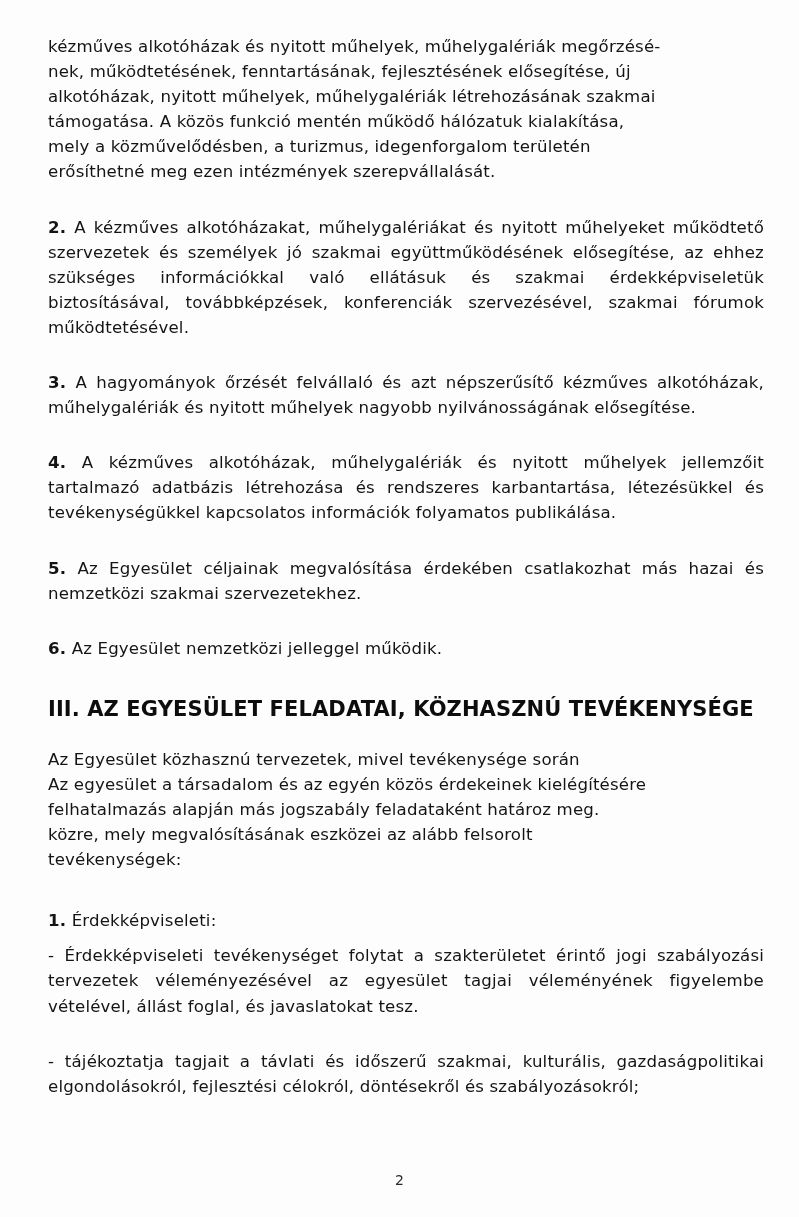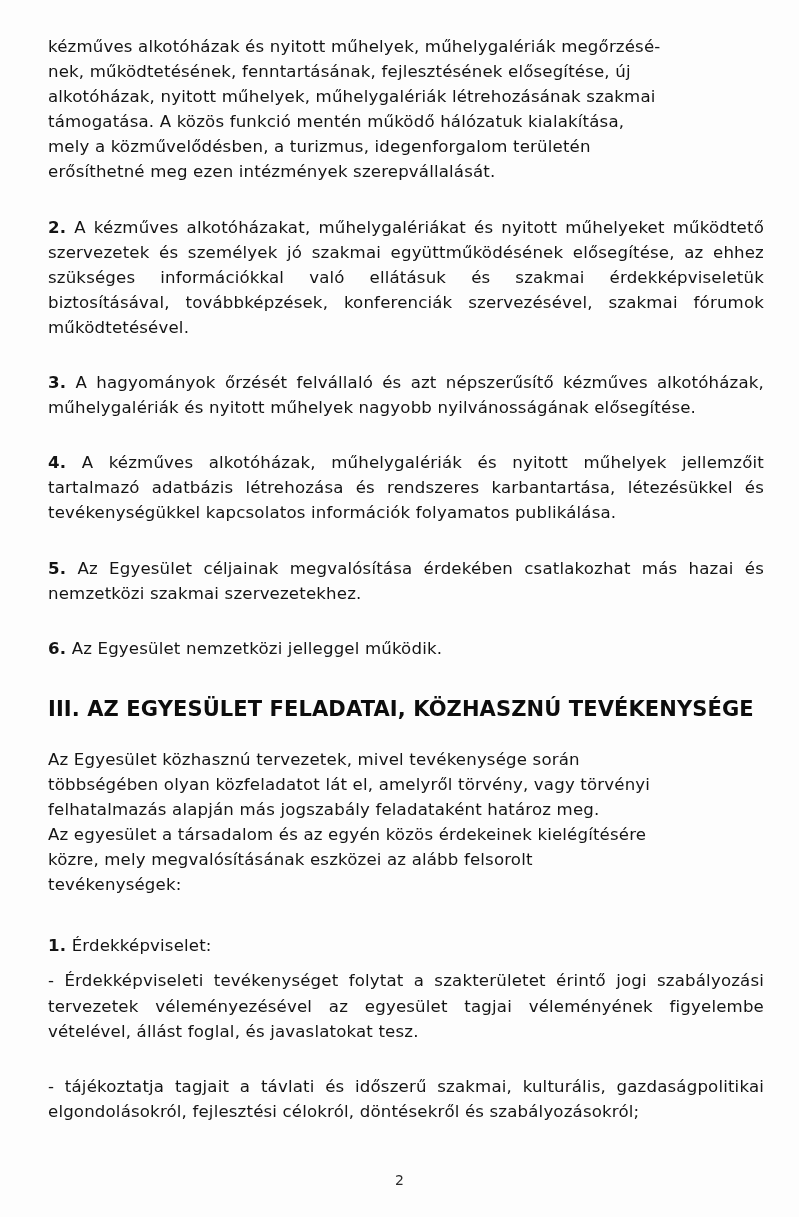--- a/index.html
+++ b/index.html
@@ -137,32 +137,31 @@
     </p>
 
     <div class="spacer-lg"></div>
 
     <h2 class="section-heading">III. AZ EGYESÜLET FELADATAI, KÖZHASZNÚ TEVÉKENYSÉGE</h2>
 
     <div class="spacer-lg"></div>
 
     <p class="para ragged">
       <span class="ln">Az Egyesület közhasznú tervezetek, mivel tevékenysége során</span>
-      <span class="ln">többségében olyan közfeladatot lát el, amelyről törvény, vagy törvényi</span>
+      <span class="ln">Az egyesület a társadalom és az egyén közös érdekeinek kielégítésére</span>
       <span class="ln">felhatalmazás alapján más jogszabály feladataként határoz meg.</span>
-      <span class="ln">Az egyesület a társadalom és az egyén közös érdekeinek kielégítésére</span>
       <span class="ln">közre, mely megvalósításának eszközei az alább felsorolt</span>
       <span class="ln">tevékenységek:</span>
     </p>
 
     <div class="spacer-lg"></div>
 
     <p class="para ragged">
       <span class="num">1.</span> 
-      <span>Érdekképviselet:</span>
+      <span>Érdekképviseleti:</span>
     </p>
 
     <p class="para justified">- Érdekképviseleti tevékenységet folytat a szakterületet érintő jogi szabályozási tervezetek véleményezésével az egyesület tagjai véleményének figyelembe vételével, állást foglal, és javaslatokat tesz.</p>
 
     <div class="spacer-md"></div>
 
     <p class="para justified">- tájékoztatja tagjait a távlati és időszerű szakmai, kulturális, gazdaságpolitikai elgondolásokról, fejlesztési célokról, döntésekről és szabályozásokról;</p>
 
   </div>
 

